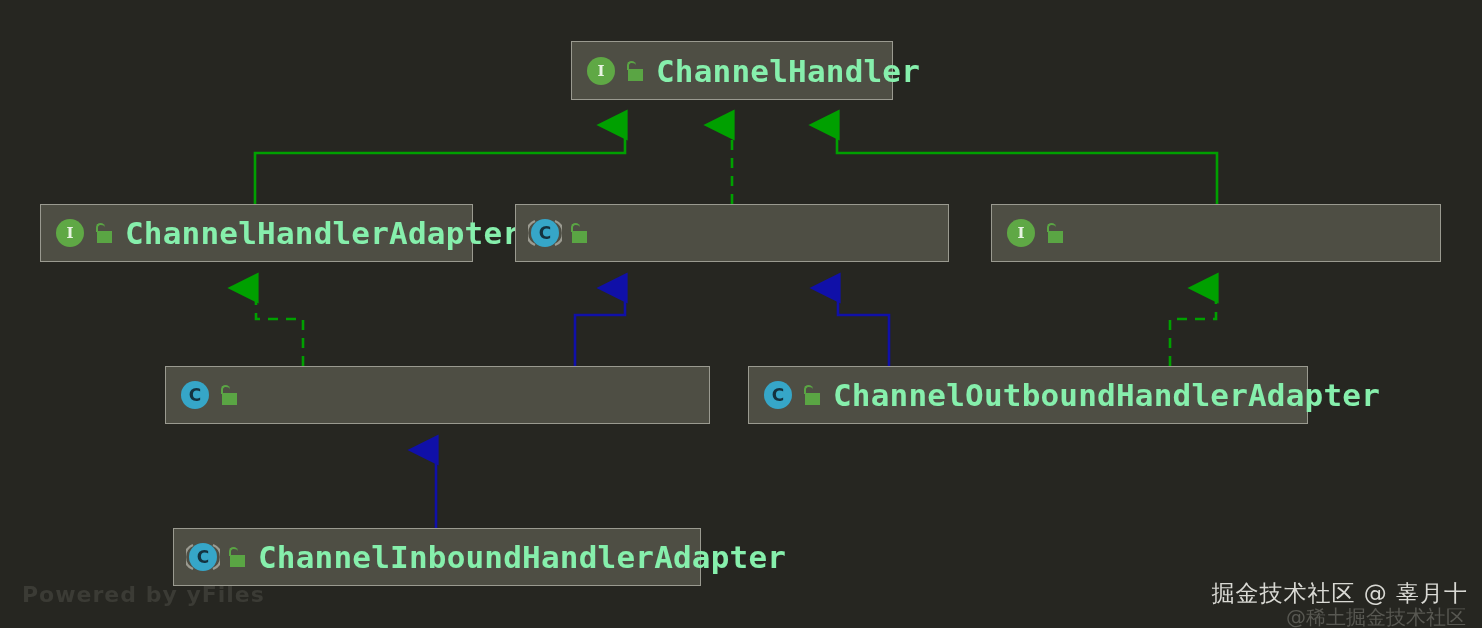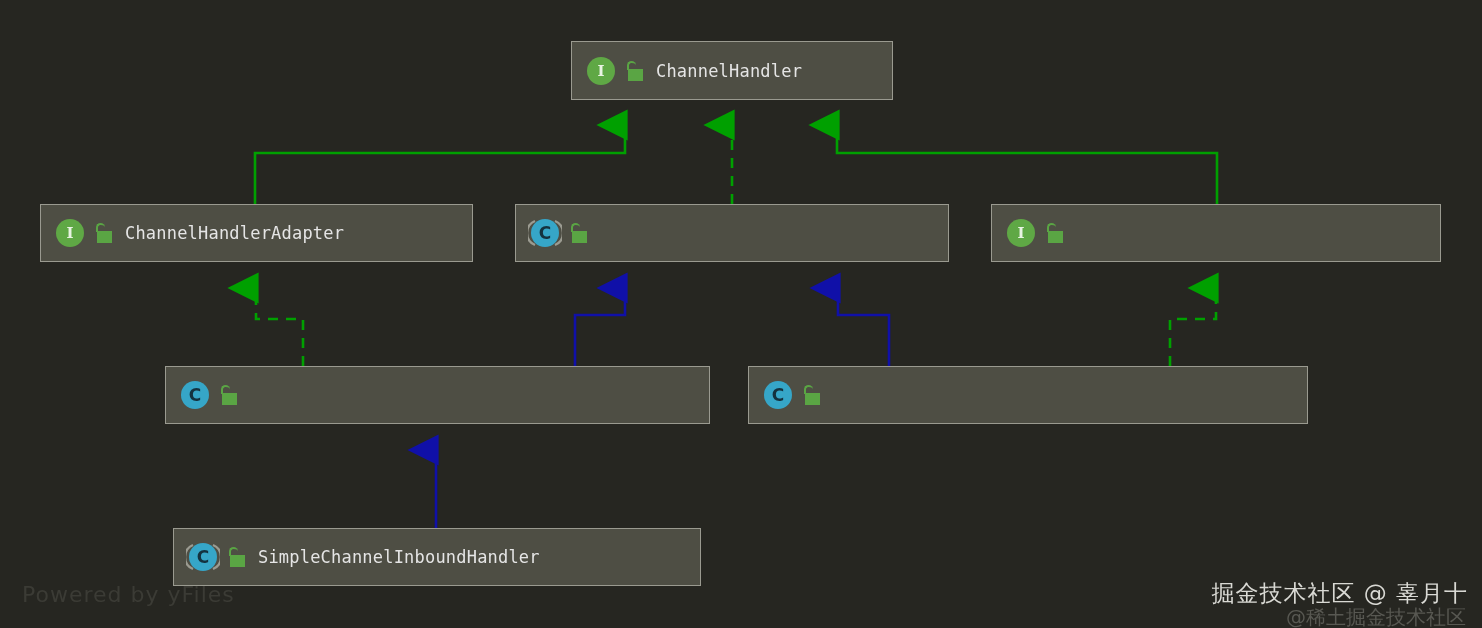--- a/index.html
+++ b/index.html
@@ -32,26 +32,27 @@
     position: absolute;
     box-sizing: border-box;
     background: #4e4e44;
     border: 1px solid #9a9a90;
     display: flex;
     align-items: center;
     height: 56px;
     padding: 0 14px 0 12px;
   }
   .node-label {
-    color: #e5e5e5;
-    font-size: 17px;
+    color: #86efac;
+    font-size: 31px;
     letter-spacing: 0.2px;
     white-space: nowrap;
     font-family: "DejaVu Sans Mono", "Liberation Mono", monospace;
     margin-left: 12px;
+    font-weight: bold;
   }
   .icon-stereo {
     position: relative;
     width: 34px;
     height: 30px;
     flex: 0 0 auto;
     display: flex;
     align-items: center;
     justify-content: center;
   }
@@ -111,20 +112,21 @@
   }
   .watermark-yfiles {
     position: absolute;
     left: 22px;
     top: 582px;
     color: #3b3b35;
     font-size: 22px;
     font-family: "DejaVu Sans", "Liberation Sans", sans-serif;
     letter-spacing: 1px;
     white-space: nowrap;
+    font-weight: bold;
   }
   .watermark-cn-main {
     position: absolute;
     right: 14px;
     top: 578px;
     color: #d9d9d4;
     font-size: 23px;
     font-family: "DejaVu Sans", "Liberation Sans", sans-serif;
     white-space: nowrap;
     letter-spacing: 1px;
@@ -244,34 +246,35 @@
   </div>
 
   <div class="node" style="left:748px; top:366px; width:560px; height:58px;">
     <span class="icon-stereo">
       <span class="disc cls">C</span>
     </span>
     <span class="lock">
       <span class="lock-shackle"></span>
         <span class="lock-body"></span>
     </span>
+    <span class="node-label">ChannelOutboundHandlerAdapter</span>
   </div>
 
   <div class="node" style="left:173px; top:528px; width:528px; height:58px;">
     <span class="icon-stereo">
       <svg class="abstract-arcs" viewBox="0 0 34 30">
         <path d="M 7 3 A 13 13 0 0 0 7 27" fill="none" stroke="#9b9b91" stroke-width="2.4"></path>
         <path d="M 27 3 A 13 13 0 0 1 27 27" fill="none" stroke="#9b9b91" stroke-width="2.4"></path>
       </svg>
       <span class="disc cls">C</span>
     </span>
     <span class="lock">
       <span class="lock-shackle"></span>
         <span class="lock-body"></span>
     </span>
-    <span class="node-label">SimpleChannelInboundHandler</span>
+    <span class="node-label">ChannelInboundHandlerAdapter</span>
   </div>
 
   <div class="watermark-yfiles">Powered by yFiles</div>
   <div class="watermark-cn-main">掘金技术社区 @ 辜月十</div>
   <div class="watermark-cn-sub">@稀土掘金技术社区</div>
 
 </div>
 
 </body></html>

